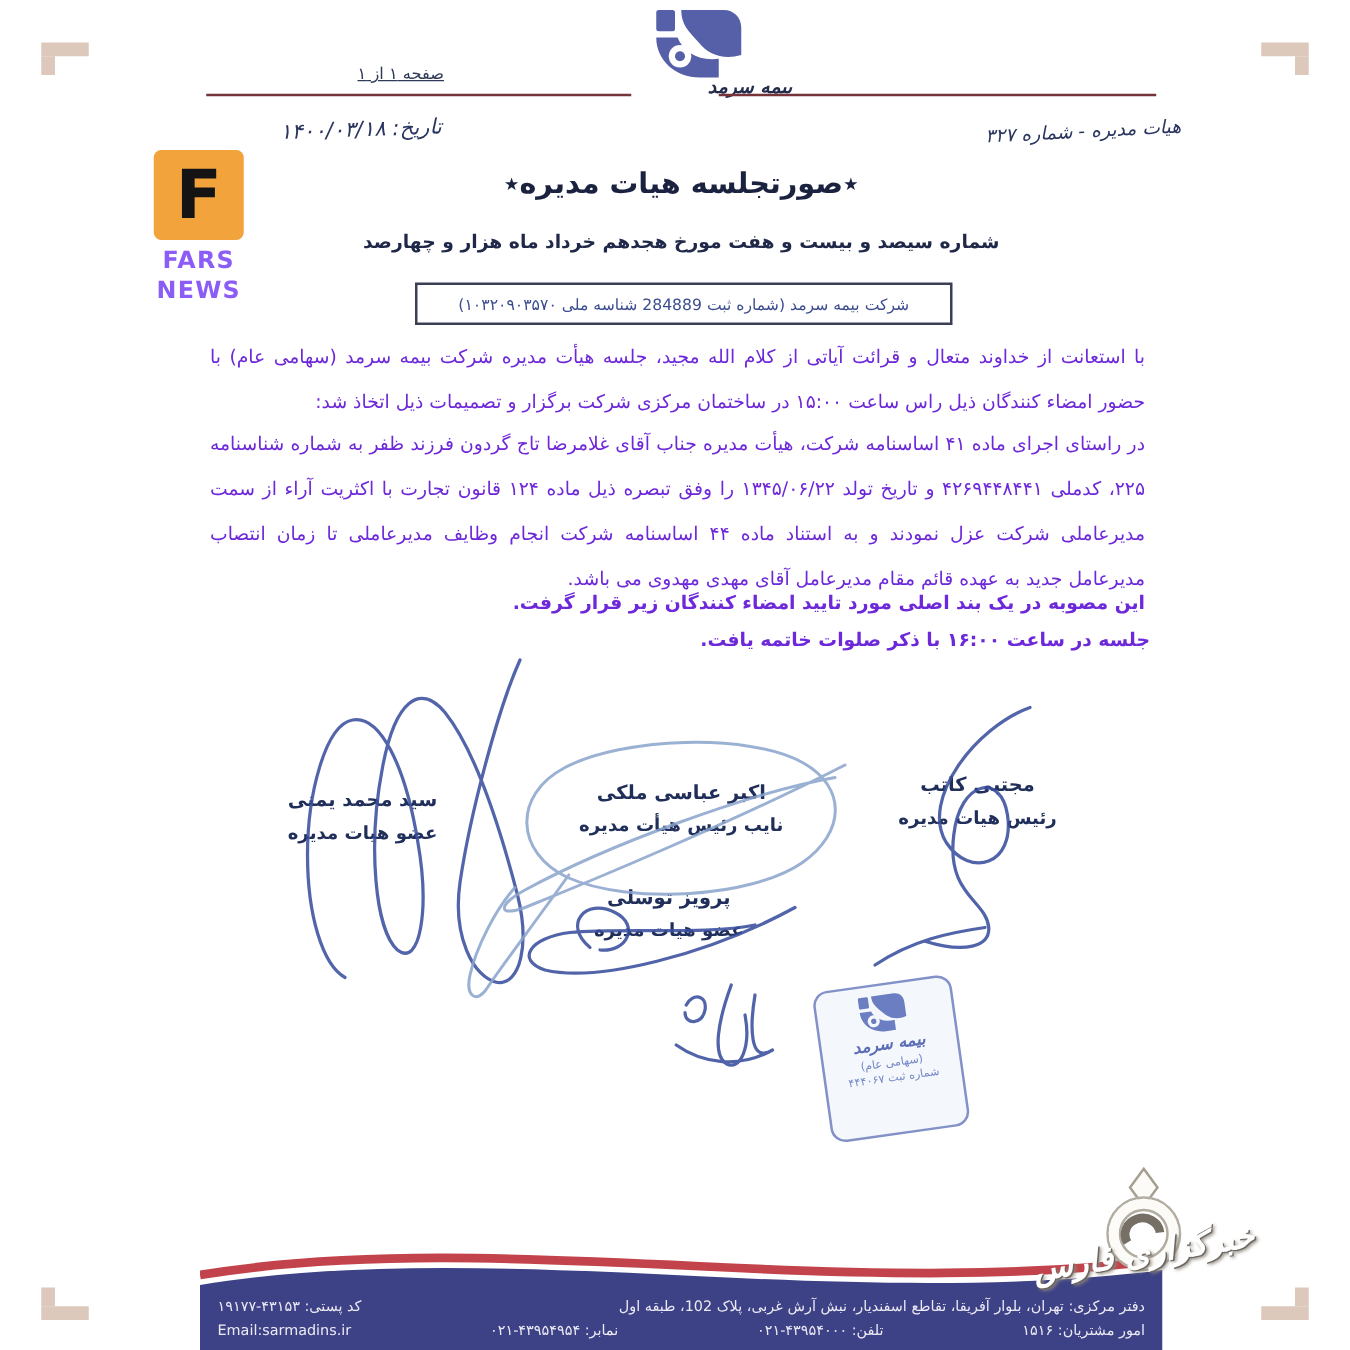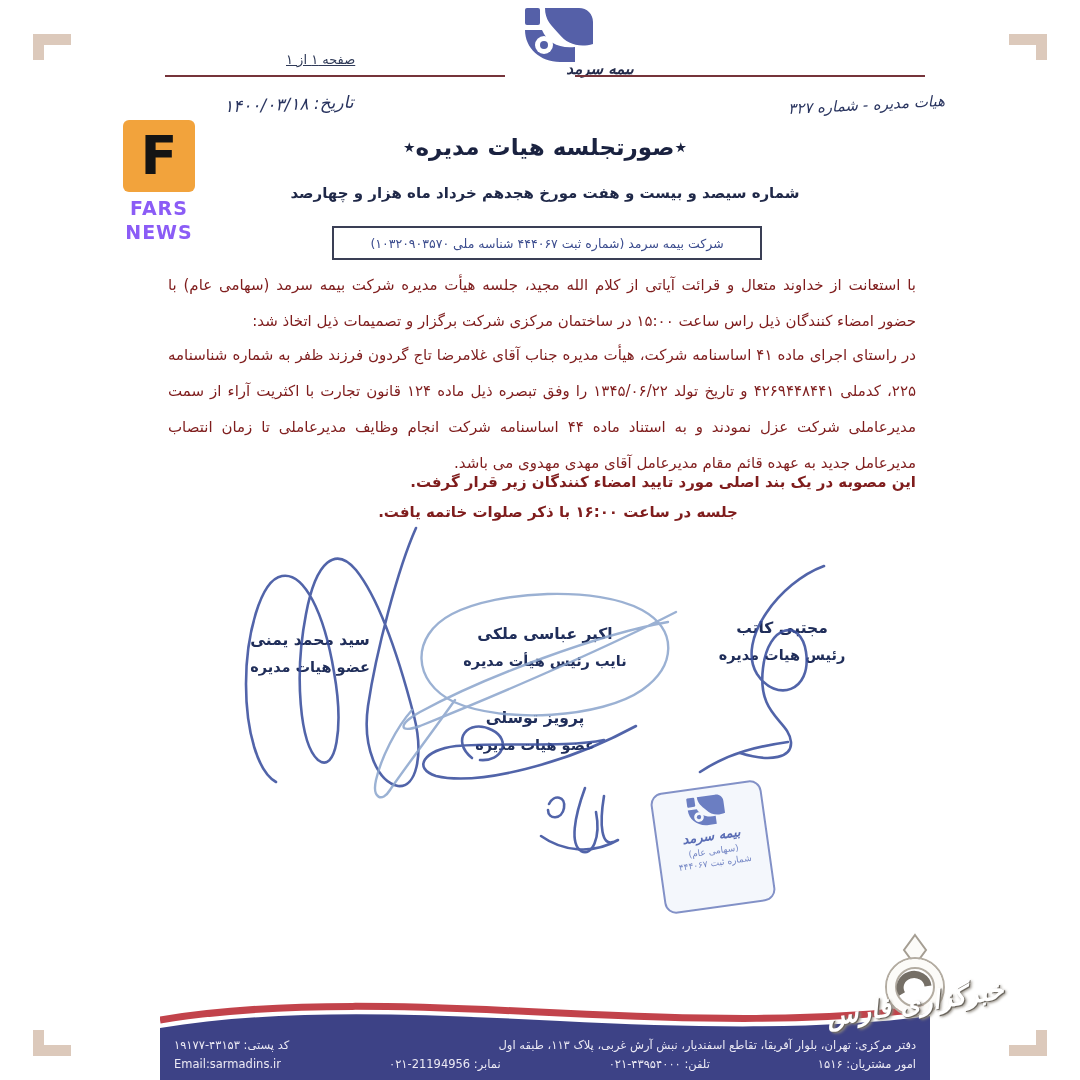--- a/index.html
+++ b/index.html
@@ -28,21 +28,21 @@
 
   .title{position:absolute;left:0;top:134px;width:770px;text-align:center;
          font-size:23px;font-weight:bold;color:#1a2240;}
   .subtitle{position:absolute;left:0;top:184px;width:770px;text-align:center;
             font-size:15px;font-weight:bold;color:#1f2848;}
   .company-box{position:absolute;left:172px;top:226px;width:426px;height:30px;
                border:2px solid #3a3f55;display:flex;align-items:center;justify-content:center;
                font-size:12.5px;color:#3b4c8e;}
 
   .para{position:absolute;direction:rtl;text-align:justify;font-size:15px;line-height:36px;
-        color:#7f1d1d;}
+        color:#6d28d9;}
   .para.short{text-align:right;line-height:30px;font-weight:bold;}
 
   
   .sig{position:absolute;width:220px;text-align:center;direction:rtl;color:#202e5a;}
   .sig .name{font-weight:bold;font-size:15.5px;line-height:28px;}
   .sig .role{font-weight:bold;font-size:14.5px;line-height:26px;}
   .scrawl{position:absolute;left:0;top:0;pointer-events:none;}
 
   
   .stamp{position:absolute;left:497px;top:786px;width:112px;height:122px;
@@ -101,36 +101,36 @@
     <div class="logo-caption">بیمه سرمد</div>
 
     <div class="rule" style="left:5px;top:75px;width:340px;"></div>
     <div class="rule" style="left:415px;top:75px;width:350px;"></div>
     <div class="page-label">صفحه ۱ از ۱</div>
     <div class="hand ref-note">هیات مدیره - شماره ۳۲۷</div>
     <div class="hand date-note">تاریخ: ۱۴۰۰/۰۳/۱۸</div>
 
     <div class="title">٭صورتجلسه هیات مدیره٭</div>
     <div class="subtitle">شماره سیصد و بیست و هفت مورخ هجدهم خرداد ماه هزار و چهارصد</div>
-    <div class="company-box">شرکت بیمه سرمد (شماره ثبت ۴۴۴۰۶۷ شناسه ملی ۱۰۳۲۰۹۰۳۵۷۰)</div>
+    <div class="company-box">شرکت بیمه سرمد (شماره ثبت 284889 شناسه ملی ۱۰۳۲۰۹۰۳۵۷۰)</div>
 
     <p class="para" style="left:8px;top:252px;width:748px;">با استعانت از خداوند متعال و قرائت آیاتی از کلام الله مجید، جلسه هیأت مدیره شرکت بیمه سرمد (سهامی عام) با حضور امضاء کنندگان ذیل راس ساعت ۱۵:۰۰ در ساختمان مرکزی شرکت برگزار و تصمیمات ذیل اتخاذ شد:</p>
     <p class="para" style="left:8px;top:322px;width:748px;">در راستای اجرای ماده ۴۱ اساسنامه شرکت، هیأت مدیره جناب آقای غلامرضا تاج گردون فرزند ظفر به شماره شناسنامه ۲۲۵، کدملی ۴۲۶۹۴۴۸۴۴۱ و تاریخ تولد ۱۳۴۵/۰۶/۲۲ را وفق تبصره ذیل ماده ۱۲۴ قانون تجارت با اکثریت آراء از سمت مدیرعاملی شرکت عزل نمودند و به استناد ماده ۴۴ اساسنامه شرکت انجام وظایف مدیرعاملی تا زمان انتصاب مدیرعامل جدید به عهده قائم مقام مدیرعامل آقای مهدی مهدوی می باشد.</p>
     <p class="para short" style="left:8px;top:452px;width:748px;">این مصوبه در یک بند اصلی مورد تایید امضاء کنندگان زیر قرار گرفت.</p>
-    <p class="para short" style="left:24px;top:482px;width:748px;text-align:center;">جلسه در ساعت ۱۶:۰۰ با ذکر صلوات خاتمه یافت.</p>
+    <p class="para short" style="left:12px;top:482px;width:748px;">جلسه در ساعت ۱۶:۰۰ با ذکر صلوات خاتمه یافت.</p>
 
     <div class="sig" style="left:512px;top:614px;">
       <div class="name">مجتبی کاتب</div>
       <div class="role">رئیس هیات مدیره</div>
     </div>
     <div class="sig" style="left:275px;top:620px;">
       <div class="name">اکبر عباسی ملکی</div>
       <div class="role">نایب رئیس هیأت مدیره</div>
     </div>
-    <div class="sig" style="left:40px;top:626px;">
+    <div class="sig" style="left:20px;top:626px;">
       <div class="name">سید محمد یمنی</div>
       <div class="role">عضو هیات مدیره</div>
     </div>
     <div class="sig" style="left:265px;top:704px;">
       <div class="name">پرویز توسلی</div>
       <div class="role">عضو هیات مدیره</div>
     </div>
 
     <div class="stamp">
       <svg width="42" height="32" viewBox="0 0 78 58">
@@ -144,27 +144,27 @@
       <div class="s-type">(سهامی عام)</div>
       <div class="s-reg">شماره ثبت ۴۴۴۰۶۷</div>
     </div>
 
     <div class="footer">
       <svg width="770" height="86" viewBox="0 0 770 86">
         <path d="M0,34 C120,14 260,20 400,27 C540,34 660,36 770,22 L770,86 L0,86 Z" fill="#3d4286"></path>
         <path d="M0,26 C120,6 260,12 400,19 C540,26 660,28 770,14" fill="none" stroke="#c2434b" stroke-width="7"></path>
       </svg>
       <div class="f-row f-row1">
-        <span>دفتر مرکزی: تهران، بلوار آفریقا، تقاطع اسفندیار، نبش آرش غربی، پلاک ۱۱۳، طبقه اول</span>
+        <span>دفتر مرکزی: تهران، بلوار آفریقا، تقاطع اسفندیار، نبش آرش غربی، پلاک 102، طبقه اول</span>
         <span>کد پستی: ۴۳۱۵۳-۱۹۱۷۷</span>
       </div>
       <div class="f-row f-row2">
         <span>امور مشتریان: ۱۵۱۶</span>
         <span>تلفن: ۴۳۹۵۴۰۰۰-۰۲۱</span>
-        <span>نمابر: 21194956-۰۲۱</span>
+        <span>نمابر: ۴۳۹۵۴۹۵۴-۰۲۱</span>
         <span>Email:sarmadins.ir</span>
       </div>
     </div>
 
     <svg class="wm-emblem" width="86" height="86" viewBox="0 0 86 86">
       <path d="M43,3 L54,18 L43,33 L32,18 Z" fill="#fcfbf8" stroke="#a59e93" stroke-width="2"></path>
       <circle cx="43" cy="55" r="29" fill="none" stroke="#b3aca1" stroke-width="2"></circle>
       <circle cx="43" cy="55" r="24" fill="none" stroke="#fcfbf8" stroke-width="8"></circle>
       <circle cx="43" cy="55" r="19" fill="none" stroke="#b3aca1" stroke-width="2"></circle>
       <path d="M30,62 a14,13 0 1 1 26,-8" fill="none" stroke="#756f66" stroke-width="7"></path>

